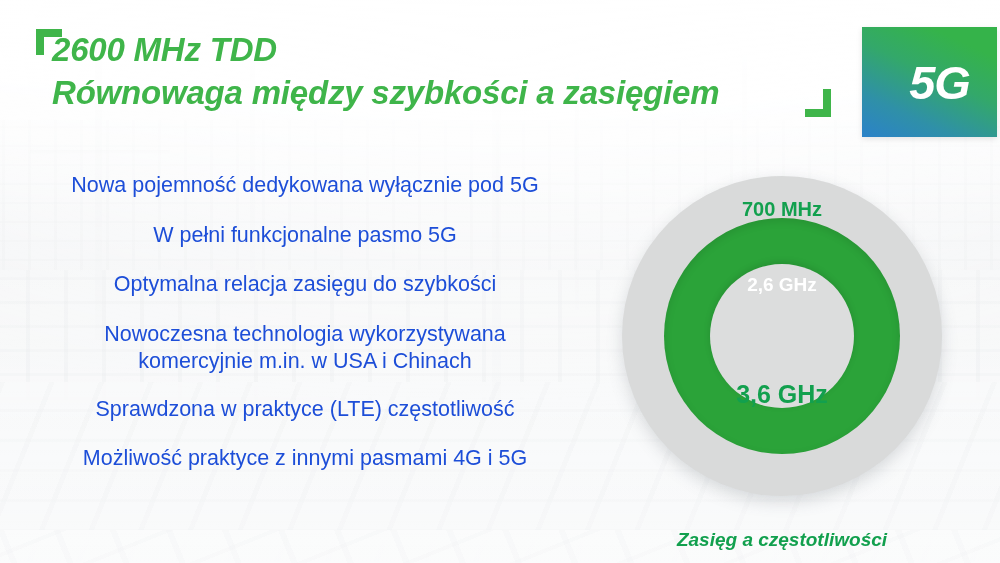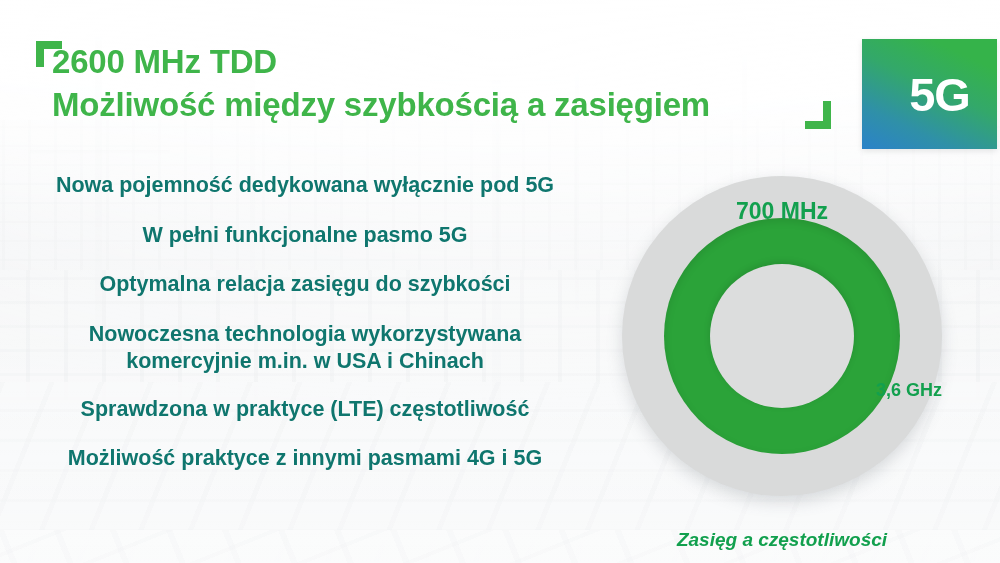--- a/index.html
+++ b/index.html
@@ -89,21 +89,21 @@
     background:
       linear-gradient(180deg, rgba(255,255,255,.97) 0%, rgba(255,255,255,.80) 18%,
         rgba(255,255,255,.52) 38%, rgba(255,255,255,.55) 62%, rgba(255,255,255,.62) 100%);
   }
   .bg-veil2 {
     position: absolute; inset: 0;
     background: radial-gradient(130% 90% at 50% 10%, rgba(255,255,255,.85), rgba(255,255,255,.18) 70%);
   }
 
   
-  .header { position: absolute; left: 0; top: 16px; width: 816px; height: 140px; }
+  .header { position: absolute; left: 0; top: 4px; width: 816px; height: 140px; font-style: italic; }
 
   .bracket { position: absolute; }
   .bracket span { position: absolute; background: #3fb54a; display: block; }
   .bracket-tl { left: 36px; top: 25px; width: 26px; height: 26px; }
   .bracket-tl .h { left: 0; top: 0; width: 26px; height: 8px; }
   .bracket-tl .v { left: 0; top: 0; width: 8px; height: 26px; }
   .bracket-br { left: 805px; top: 85px; width: 26px; height: 28px; }
   .bracket-br .h { left: 0; bottom: 0; width: 26px; height: 8px; }
   .bracket-br .v { right: 0; top: 0; width: 8px; height: 28px; }
 
@@ -130,21 +130,21 @@
     color: #ffffff; font-size: 47px; font-weight: bold;
     letter-spacing: -1px; line-height: 1;
   }
 
   
   .bullets {
     position: absolute; left: 0; top: 172px; width: 610px;
     display: flex; flex-direction: column; align-items: center;
   }
   .bullet {
-    color: #0f766e; font-size: 21.5px; font-weight: bold;
+    color: #1d4ed8; font-size: 21.5px; font-weight: normal;
     text-align: center; line-height: 1.28; margin-bottom: 22px;
     white-space: pre-line;
   }
   .bullet.b5 { margin-bottom: 20px; }
 
   
   .diagram { position: absolute; left: 622px; top: 176px; width: 320px; height: 320px; }
   .ring {
     position: absolute; border-radius: 50%;
     display: flex; justify-content: center;
@@ -159,29 +159,29 @@
     background: #2ba339;
     box-shadow: inset 0 3px 8px rgba(0,0,0,.10);
   }
   .ring-inner {
     left: 88px; top: 88px; width: 144px; height: 144px;
     background: #dcdddd;
     box-shadow: 0 -2px 7px rgba(0,0,0,.12);
   }
   .lbl-700 {
     position: absolute; top: 22px; left: 0; right: 0; text-align: center;
-    color: #12a04e; font-size: 23px; font-weight: bold;
+    color: #12a04e; font-size: 20px; font-weight: bold;
   }
   .lbl-26 {
     position: absolute; top: 98px; left: 0; right: 0; text-align: center;
     color: #ffffff; font-size: 19px; font-weight: bold;
   }
   .lbl-36 {
-    position: absolute; top: 204px; left: 0; right: 0; text-align: right;
-    color: #12a04e; font-size: 18px; font-weight: bold;
+    position: absolute; top: 204px; left: 0; right: 0; text-align: center;
+    color: #12a04e; font-size: 25px; font-weight: bold;
   }
 
   .caption {
     position: absolute; left: 622px; top: 505px; width: 320px;
     text-align: center; color: #12a04e;
     font-size: 19px; font-weight: bold; font-style: italic; margin-top: 24px;
   }
 
   
   .plus-logo {
@@ -223,21 +223,21 @@
     <div class="bracket bracket-tl">
       <span class="h"></span>
         <span class="v"></span>
     </div>
     <div class="bracket bracket-br">
       <span class="h"></span>
         <span class="v"></span>
     </div>
 
     <div class="title-line1">2600 MHz TDD</div>
-    <div class="title-line2">Możliwość między szybkością a zasięgiem</div>
+    <div class="title-line2">Równowaga między szybkości a zasięgiem</div>
 
     <div class="logo5g">
       <span class="logo5g-text">5G</span>
     </div>
   </div>
 
   <div class="bullets">
     <div class="bullet b1">Nowa pojemność dedykowana wyłącznie pod 5G</div>
     <div class="bullet b2">W pełni funkcjonalne pasmo 5G</div>
     <div class="bullet b3">Optymalna relacja zasięgu do szybkości</div>
@@ -245,20 +245,21 @@
 komercyjnie m.in.  w USA i Chinach</div>
     <div class="bullet b4">Sprawdzona w praktyce (LTE) częstotliwość</div>
     <div class="bullet b6">Możliwość praktyce z innymi pasmami 4G i 5G</div>
   </div>
 
   <div class="diagram">
     <div class="ring ring-outer"></div>
     <div class="ring ring-mid"></div>
     <div class="ring ring-inner"></div>
     <div class="lbl-700">700 MHz</div>
+    <div class="lbl-26">2,6 GHz</div>
     <div class="lbl-36">3,6 GHz</div>
   </div>
 
   <div class="caption">Zasięg a częstotliwości</div>
 
   <div class="plus-logo">
     <span class="plus-word">plus</span>
     <svg class="plus-mark" viewBox="0 0 48 48">
       <path d="M24 23 L24 5 C33 5 39 11 39 18 C39 22 34 23 30 23 Z" fill="#2b9ad6"></path>
       <path d="M24 23 L41 23 C41 31 35 37 28 37 C25 37 24 33 24 29 Z" fill="#2b9ad6"></path>

